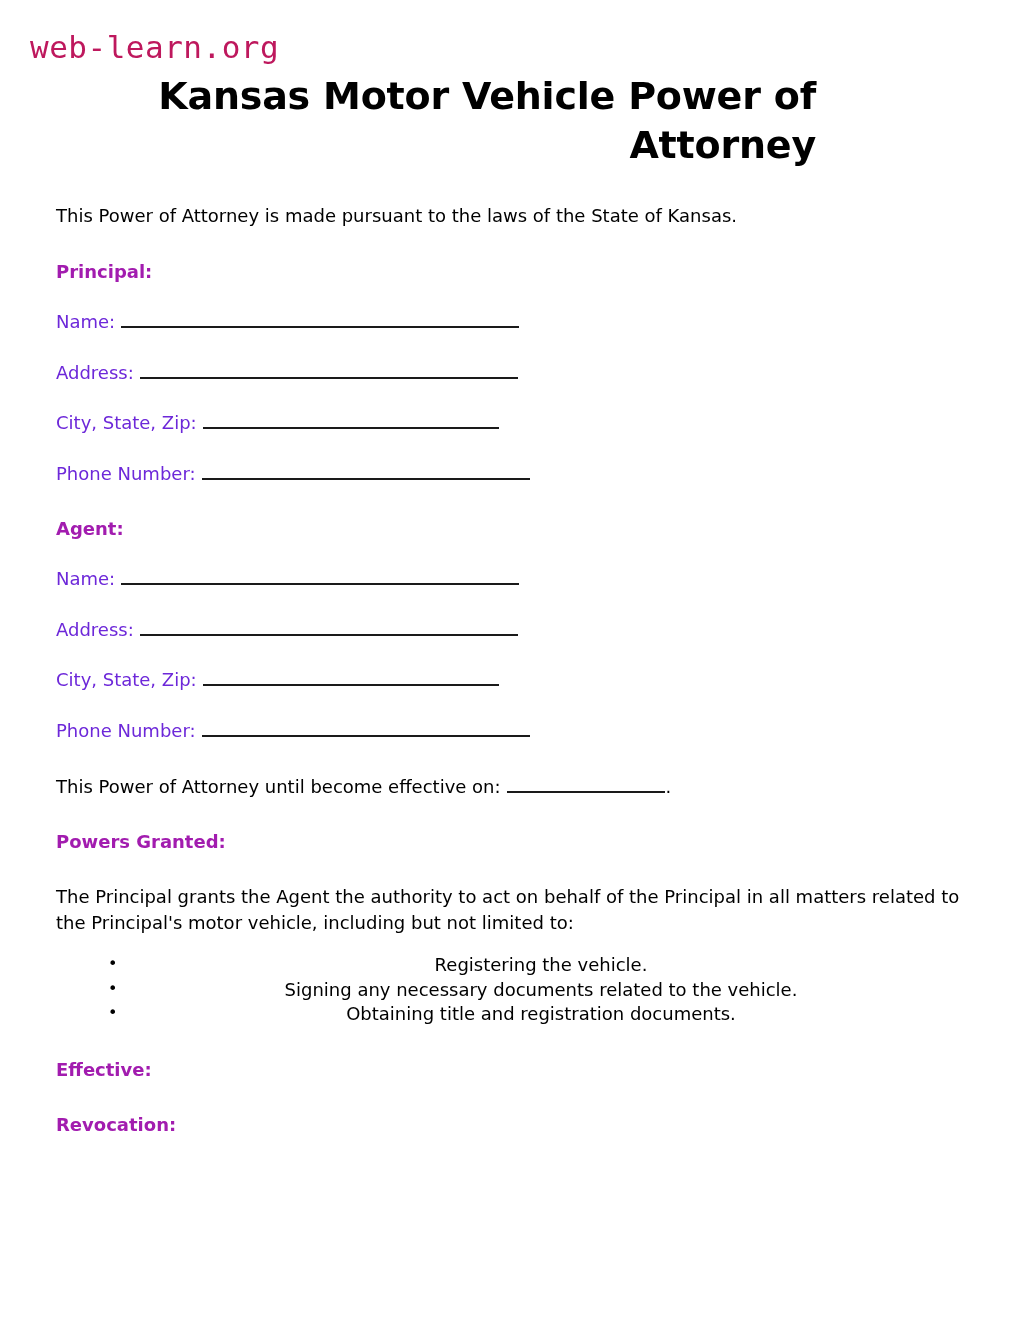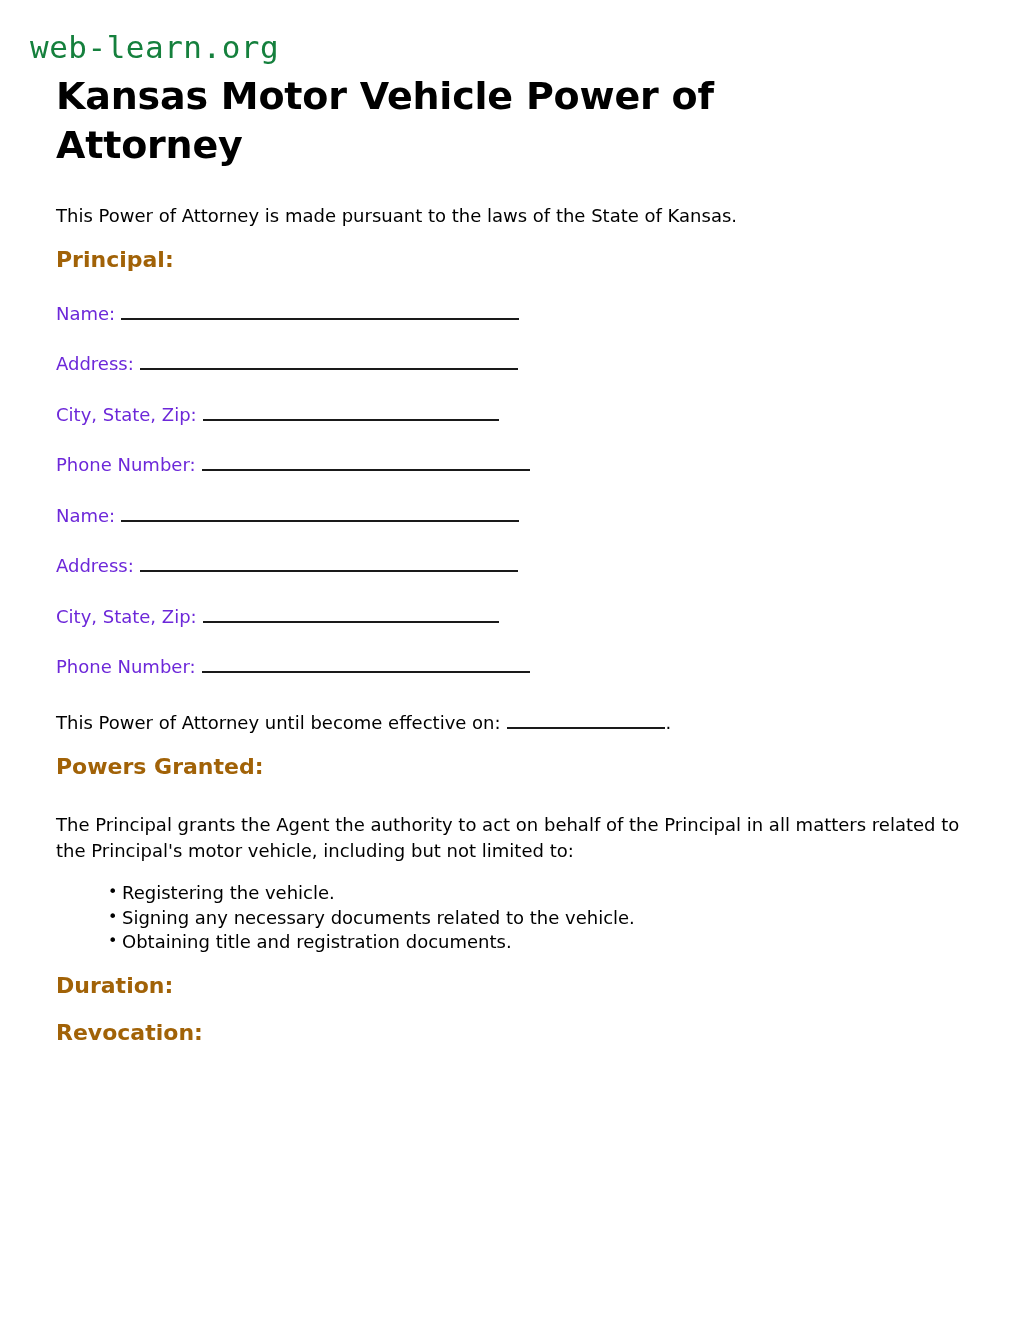--- a/index.html
+++ b/index.html
@@ -20,58 +20,59 @@
     overflow: hidden;
     box-sizing: border-box;
   }
   .watermark {
     position: absolute;
     left: 30px;
     top: 32px;
     font-family: "DejaVu Sans Mono", monospace;
     font-size: 31px;
     letter-spacing: 0.5px;
-    color: #15803d;
+    color: #be185d;
     line-height: 1.0;
     white-space: nowrap;
   }
   .content {
     position: absolute;
     left: 56px;
     top: 72px;
     width: 904px;
   }
   h1.doc-title {
     font-family: "DejaVu Sans", sans-serif;
     font-size: 38px;
     font-weight: bold;
     line-height: 1.28;
     letter-spacing: -0.2px;
     margin: 0 0 0 0;
     padding: 0;
     max-width: 760px;
     color: #000;
+    text-align: right;
   }
   p.para {
     font-size: 18px;
     line-height: 1.42;
     margin: 30px 0 0 0;
     padding: 0;
     color: #000;
   }
   p.para.first {
     margin-top: 34px;
   }
   h2.section-head {
-    font-size: 22px;
+    font-size: 18px;
     font-weight: bold;
     line-height: 1.4;
-    margin: 16px 0 0 0;
+    margin: 30px 0 0 0;
     padding: 0;
-    color: #a16207;
+    color: #a21caf;
   }
   .field-row {
     font-size: 18px;
     line-height: 1.42;
     margin: 25px 0 0 0;
     white-space: nowrap;
     color: #6d28d9;
   }
   .blank {
     display: inline-block;
@@ -84,20 +85,21 @@
   .blank.w-name    { width: 398px; }
   .blank.w-address { width: 378px; }
   .blank.w-city    { width: 296px; }
   .blank.w-phone   { width: 328px; }
   .blank.w-date    { width: 158px; }
   .blank.w-date2   { width: 158px; }
   ul.powers-list {
     margin: 18px 0 16px 0;
     padding: 0 0 0 52px;
     list-style: none;
+    text-align: center;
   }
   ul.powers-list li {
     font-size: 18px;
     line-height: 1.36;
     position: relative;
     padding-left: 14px;
     margin: 0;
     color: #000;
   }
   ul.powers-list li::before {
@@ -133,20 +135,21 @@
     </div>
 
     <div class="field-row">
       <span>City, State, Zip:</span><span class="blank w-city"></span>
     </div>
 
     <div class="field-row">
       <span>Phone Number:</span><span class="blank w-phone"></span>
     </div>
 
+    <h2 class="section-head">Agent:</h2>
 
     <div class="field-row">
       <span>Name:</span><span class="blank w-name"></span>
     </div>
 
     <div class="field-row">
       <span>Address:</span><span class="blank w-address"></span>
     </div>
 
     <div class="field-row">
@@ -165,19 +168,19 @@
     <h2 class="section-head">Powers Granted:</h2>
 
     <p class="para">The Principal grants the Agent the authority to act on behalf of the Principal in all matters related to the Principal's motor vehicle, including but not limited to:</p>
 
     <ul class="powers-list">
       <li>Registering the vehicle.</li>
       <li>Signing any necessary documents related to the vehicle.</li>
       <li>Obtaining title and registration documents.</li>
     </ul>
 
-    <h2 class="section-head">Duration:</h2>
+    <h2 class="section-head">Effective:</h2>
 
 
     <h2 class="section-head">Revocation:</h2>
 
   </div>
 </div>
 
 </body></html>

